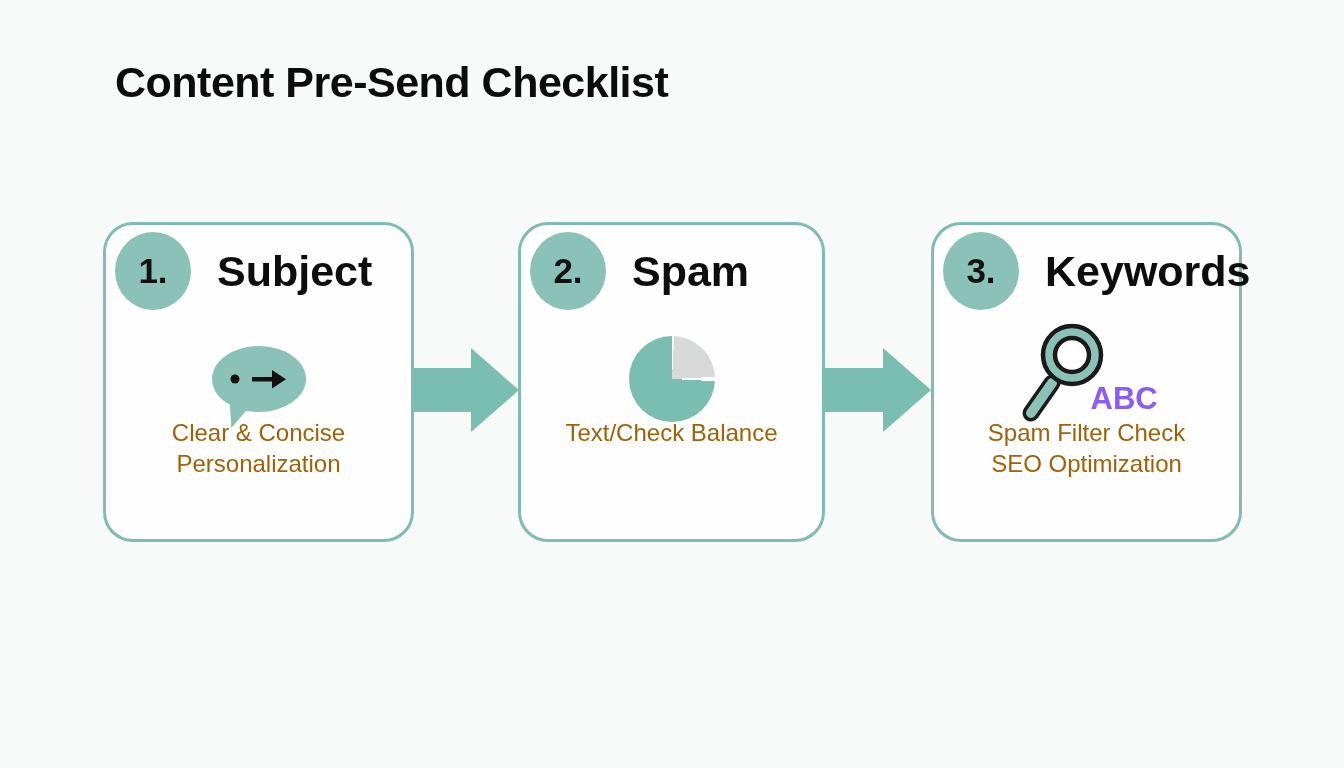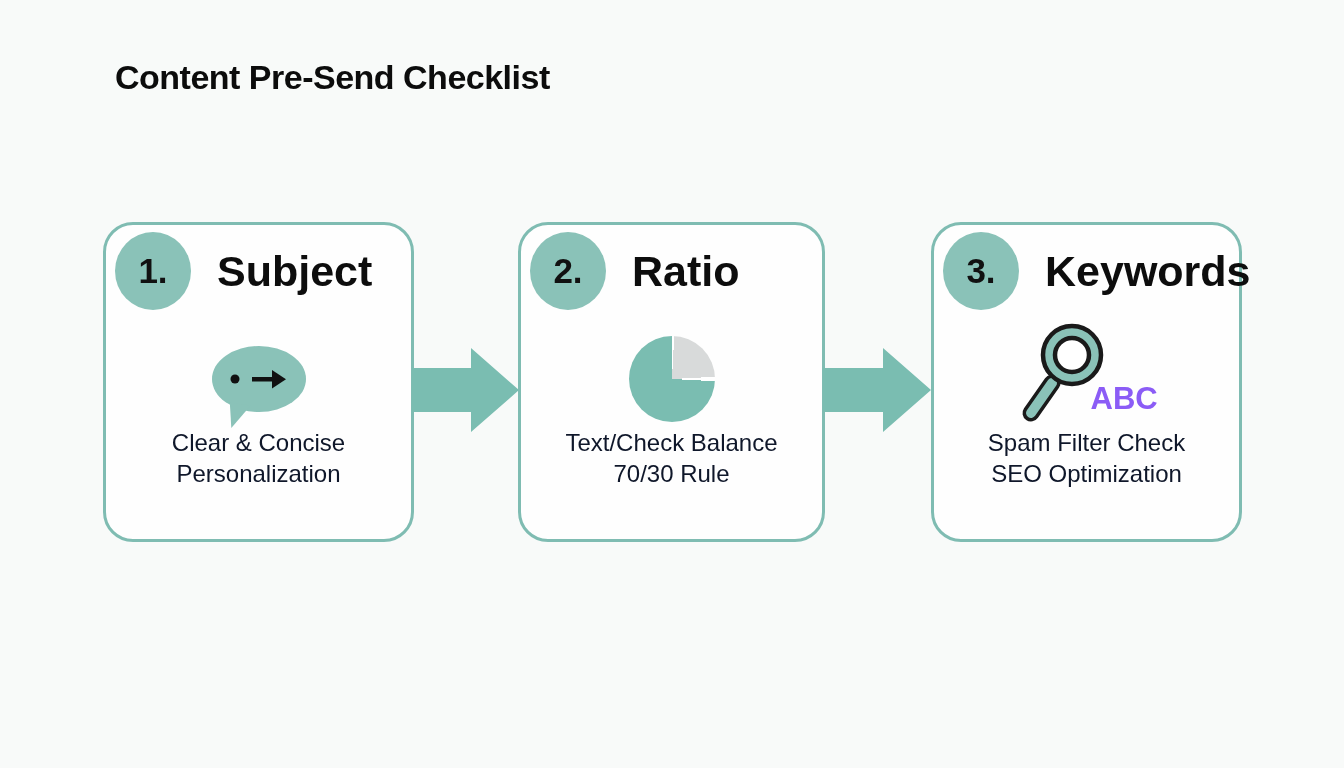--- a/index.html
+++ b/index.html
@@ -6,21 +6,21 @@
   html,body { width:1344px; height:768px; }
   body {
     font-family:"Liberation Sans", sans-serif;
     background:#f8faf9;
     position:relative;
     overflow:hidden;
     color:#111;
   }
   .page-title {
     position:absolute; left:115px; top:58px;
-    font-size:34px; font-weight:bold; letter-spacing:-0.5px; color:#0c0c0c;
+    font-size:43px; font-weight:bold; letter-spacing:-0.5px; color:#0c0c0c;
   }
   .card {
     position:absolute; top:222px; height:320px;
     background:#fefefe;
     border:3px solid #7fbcb2;
     border-radius:30px;
   }
   .card-1 { left:103px; width:311px; }
   .card-2 { left:518px; width:307px; }
   .card-3 { left:931px; width:311px; }
@@ -68,23 +68,23 @@
   }
   
   .magnifier-wrap { position:relative; width:180px; height:120px; }
   .magnifier-wrap svg { position:absolute; left:18px; top:2px; }
   .abc-label {
     position:absolute; left:94px; top:62px;
     font-size:31px; font-weight:bold; color:#8b5cf6;
     letter-spacing:0px;
   }
   .card-lines {
-    position:absolute; left:0; top:202px; width:100%;
+    position:absolute; left:0; top:192px; width:100%;
     text-align:center;
-    font-size:24px; line-height:31px; color:#0f172a;
+    font-size:24px; line-height:31px; color:#a16207;
   }
   .connector { position:absolute; top:348px; }
 </style>
 </head>
 <body>
 
 <h1 class="page-title">Content Pre-Send Checklist</h1>
 
 <div class="card card-1">
   <div class="card-header">
@@ -110,28 +110,27 @@
 
 <svg class="connector" style="left:412px" width="107" height="84" viewBox="0 0 107 84">
   <polygon points="0,20 59,20 59,0 107,42 59,84 59,64 0,64" fill="#7abdb1"></polygon>
 </svg>
 
 <div class="card card-2">
   <div class="card-header">
     <div class="num-circle">
       <span>2.</span>
     </div>
-    <div class="card-title">Ratio</div>
+    <div class="card-title">Spam</div>
   </div>
   <div class="icon-zone">
     <div class="pie"></div>
   </div>
   <div class="card-lines">
     <div>Text/Check Balance</div>
-    <div>70/30 Rule</div>
   </div>
 </div>
 
 <svg class="connector" style="left:823px" width="108" height="84" viewBox="0 0 108 84">
   <polygon points="0,20 60,20 60,0 108,42 60,84 60,64 0,64" fill="#7abdb1"></polygon>
 </svg>
 
 <div class="card card-3">
   <div class="card-header">
     <div class="num-circle">

